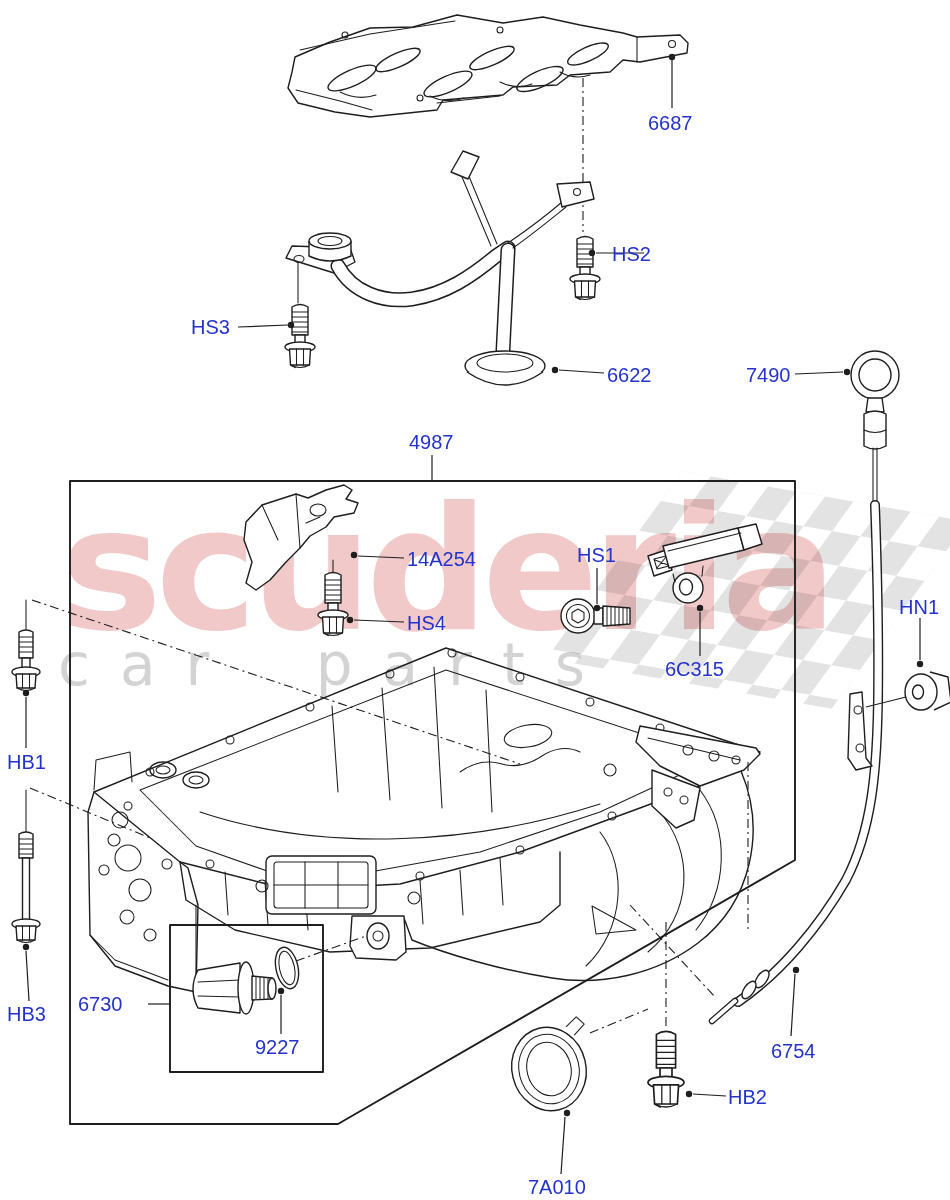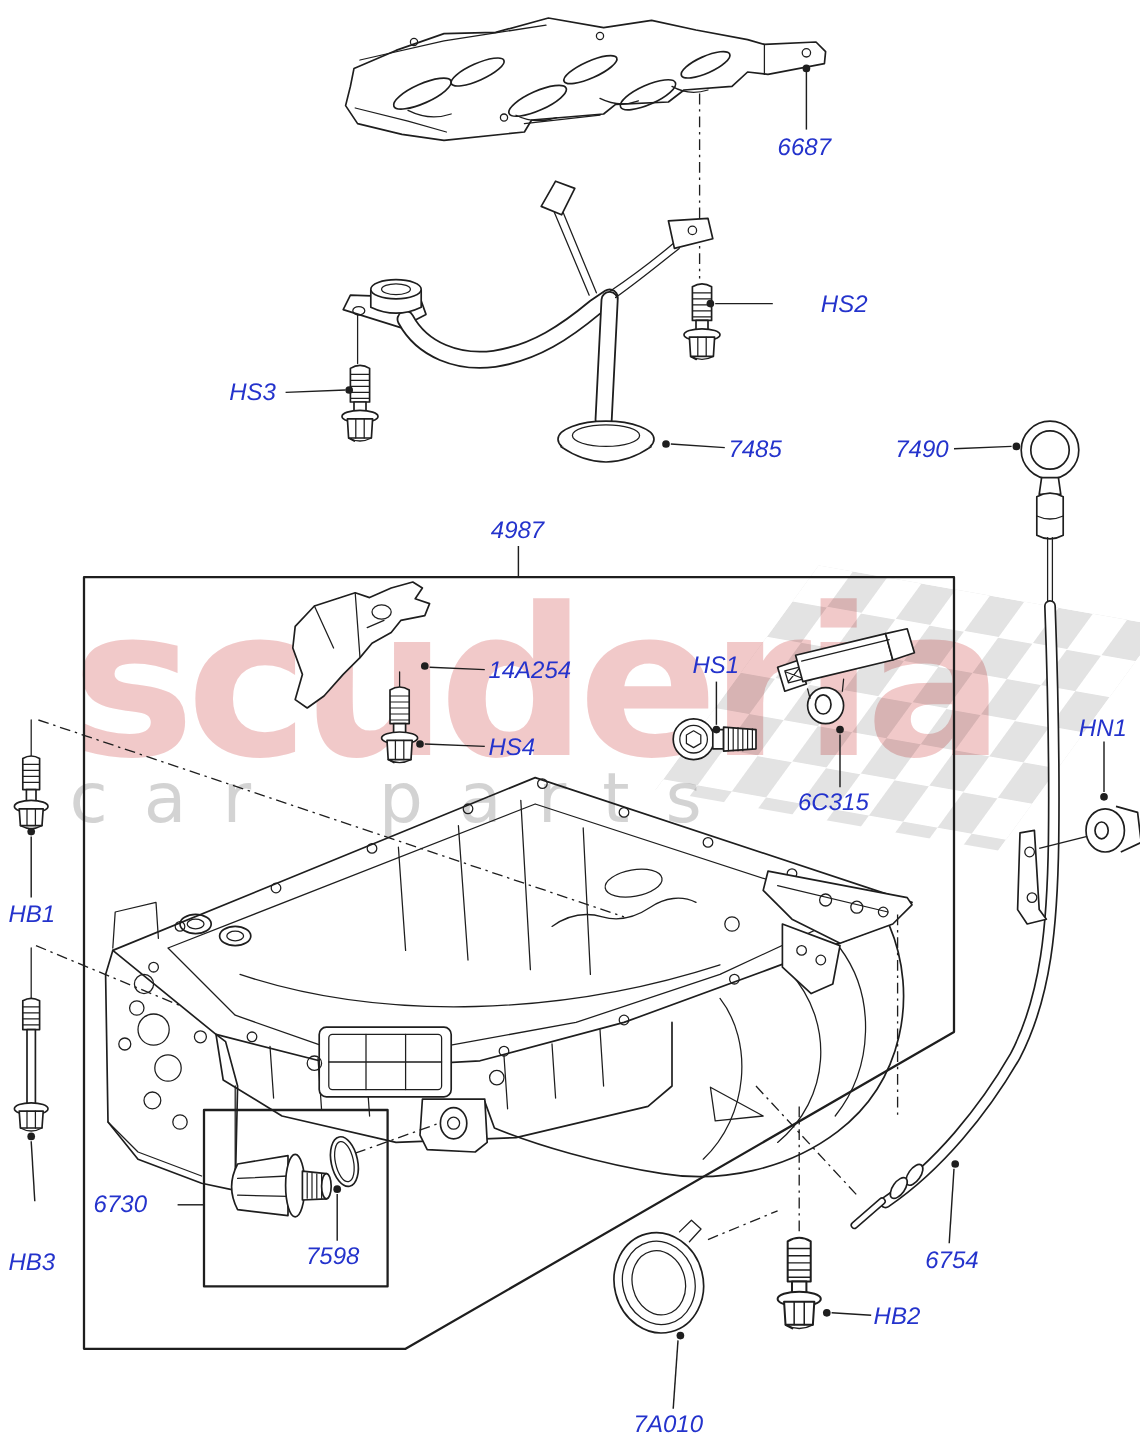--- a/index.html
+++ b/index.html
@@ -34,21 +34,21 @@
   .dot{fill:var(--line-color);stroke:none;}
   .tubeO{fill:none;stroke:var(--line-color);stroke-width:15;stroke-linecap:round;}
   .tubeI{fill:none;stroke:#fff;stroke-width:12;stroke-linecap:round;}
   .dipO{fill:none;stroke:var(--line-color);stroke-width:10;stroke-linecap:round;}
   .dipI{fill:none;stroke:#fff;stroke-width:7.2;stroke-linecap:round;}
   .tipO{fill:none;stroke:var(--line-color);stroke-width:6.5;stroke-linecap:round;}
   .tipI{fill:none;stroke:#fff;stroke-width:4;stroke-linecap:round;}
   .tick{stroke:var(--line-color);stroke-width:1;}
   
   .plabel{position:absolute;z-index:3;font-size:20px;color:var(--label-color);
-    white-space:nowrap;cursor:pointer;line-height:1.1;font-style:italic;}
+    white-space:nowrap;cursor:pointer;line-height:1.1;}
 </style>
 </head>
 <body>
 
 <div id="page">
 
   <div class="wm-brand">scuderia</div>
   <div class="wm-tag">car parts</div>
   <div class="flag"></div>
 
@@ -342,31 +342,31 @@
       <path class="ldr" d="M565,1117 L561,1174"></path>
         <circle class="dot" cx="567" cy="1113" r="3.2"></circle>
       <path class="ldr" d="M693,1094 L726,1096"></path>
         <circle class="dot" cx="689" cy="1094" r="3.2"></circle>
       <path class="ldr" d="M795,974 L791,1036"></path>
         <circle class="dot" cx="796" cy="970" r="3.2"></circle>
     </g>
   </svg>
 
   <div class="plabel" style="left:648px;top:112px">6687</div>
-  <div class="plabel" style="left:684px;top:243px">HS2</div>
+  <div class="plabel" style="left:612px;top:243px">HS2</div>
   <div class="plabel" style="left:191px;top:316px">HS3</div>
-  <div class="plabel" style="left:607px;top:364px">7485</div>
+  <div class="plabel" style="left:607px;top:364px">6622</div>
   <div class="plabel" style="left:746px;top:364px">7490</div>
   <div class="plabel" style="left:409px;top:431px">4987</div>
   <div class="plabel" style="left:407px;top:548px">14A254</div>
   <div class="plabel" style="left:407px;top:612px">HS4</div>
   <div class="plabel" style="left:577px;top:544px">HS1</div>
   <div class="plabel" style="left:665px;top:658px">6C315</div>
   <div class="plabel" style="left:899px;top:596px">HN1</div>
   <div class="plabel" style="left:7px;top:751px">HB1</div>
-  <div class="plabel" style="left:7px;top:1041px">HB3</div>
+  <div class="plabel" style="left:7px;top:1003px">HB3</div>
   <div class="plabel" style="left:78px;top:993px">6730</div>
-  <div class="plabel" style="left:255px;top:1036px">7598</div>
+  <div class="plabel" style="left:255px;top:1036px">9227</div>
   <div class="plabel" style="left:528px;top:1176px">7A010</div>
   <div class="plabel" style="left:728px;top:1086px">HB2</div>
   <div class="plabel" style="left:771px;top:1040px">6754</div>
 
 </div>
 
 </body></html>

